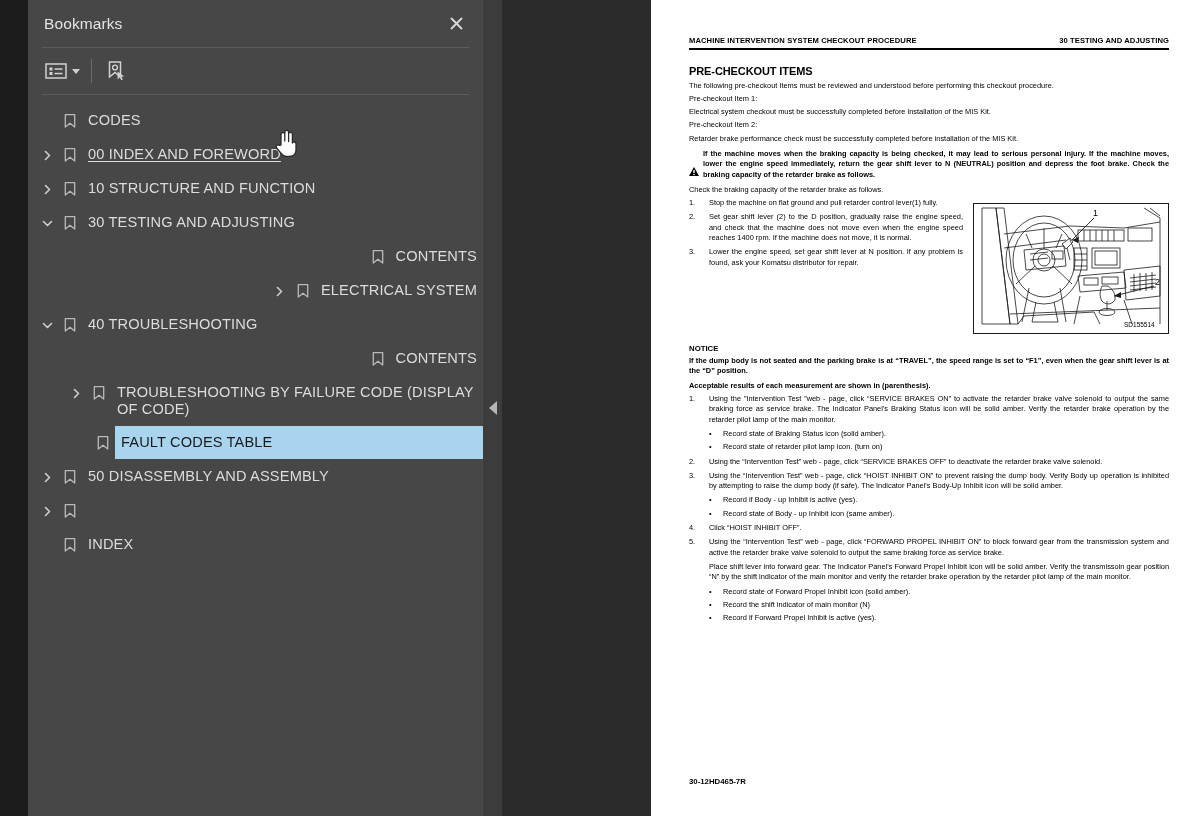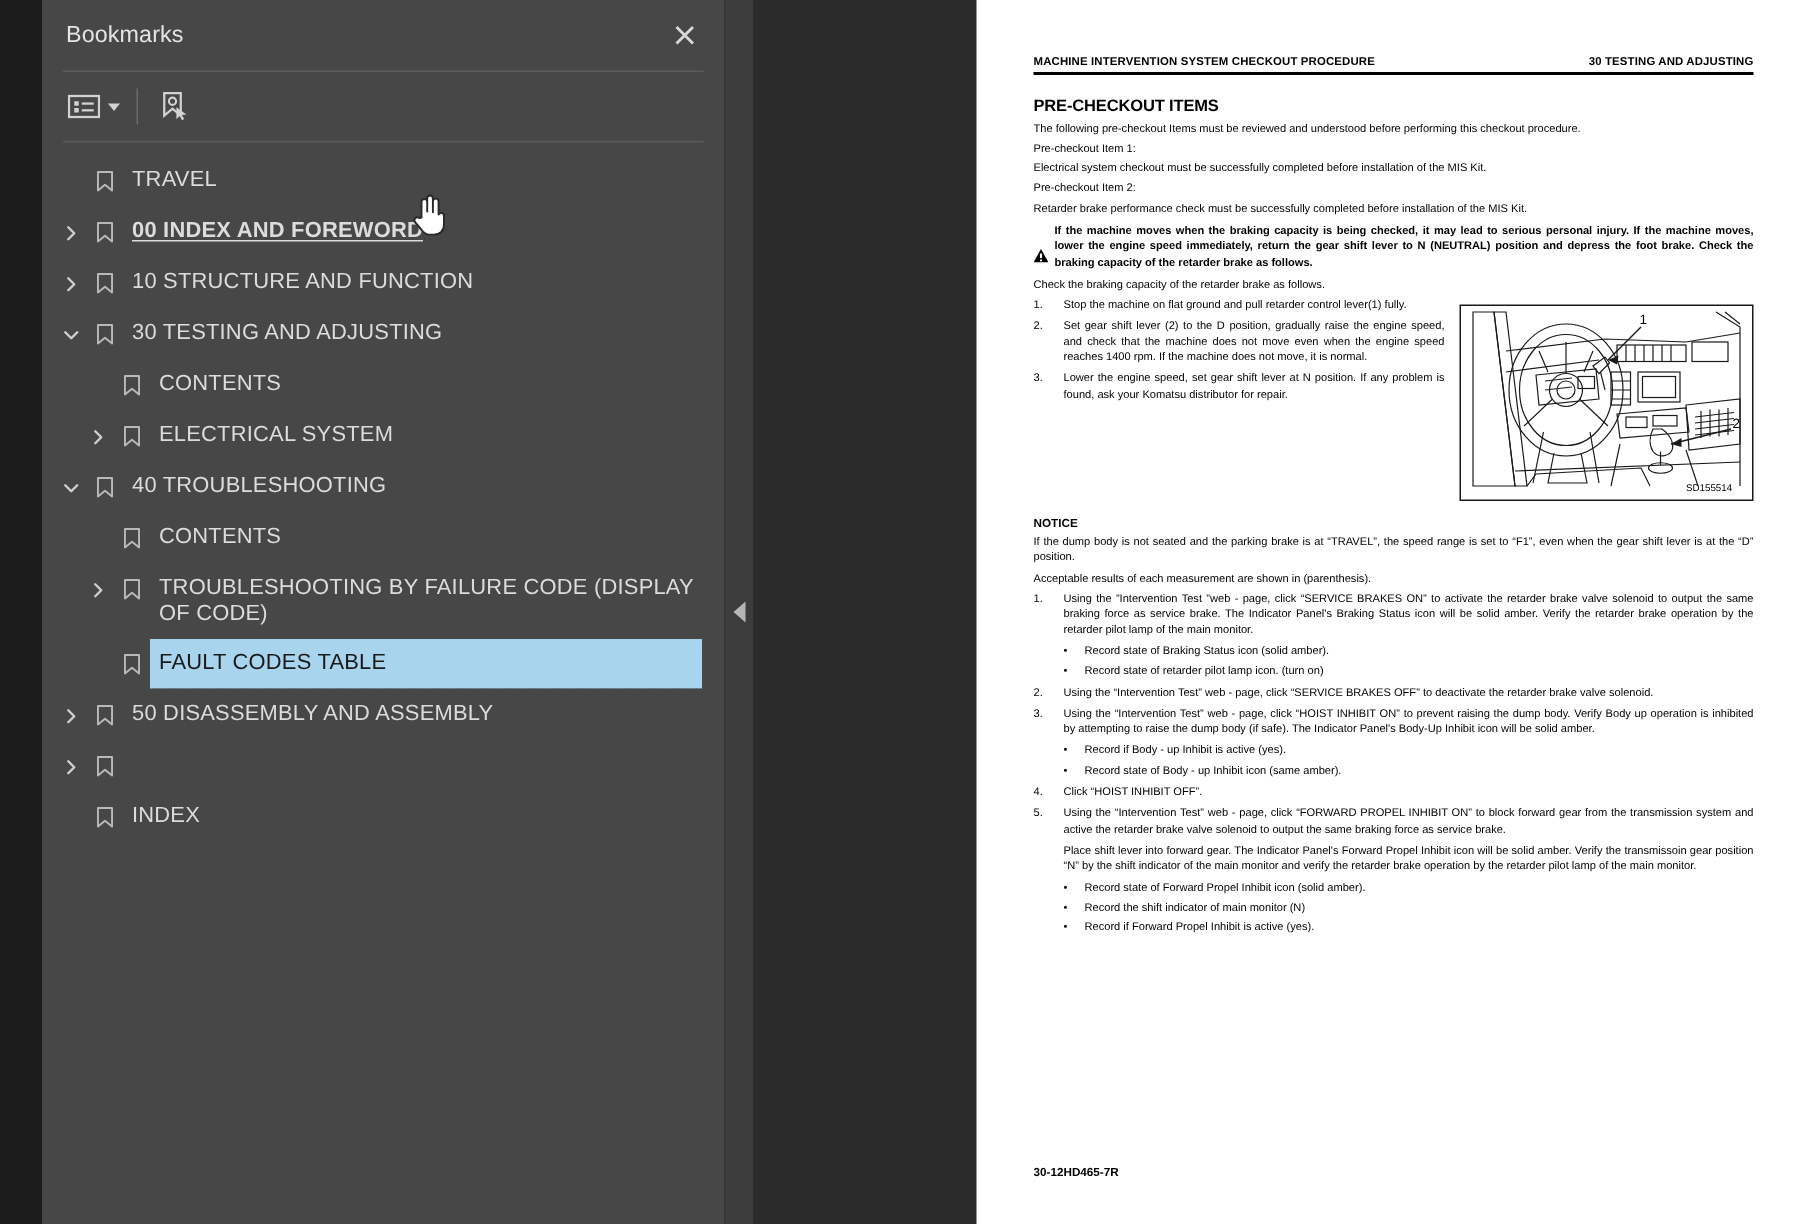--- a/index.html
+++ b/index.html
@@ -92,32 +92,31 @@
     color: #dcdcdc;
     line-height: 17px;
     padding: 8px 6px 8px 6px;
     letter-spacing: .15px;
     white-space: normal;
     max-width: 372px;
   }
   .bm-row.hovered .bm-label {
     text-decoration: underline;
     text-underline-offset: 2px;
-    font-weight: bold;
   }
   .bm-row.selected .bm-label {
     background: #a8d4ee;
     color: #1a1a1a;
     outline: 1px dotted #4a4a4a;
     width: 368px;
     max-width: 368px;
   }
   
   .lvl0 { padding-left: 8px; }
-  .lvl1 { padding-left: 26px; }
+  .lvl1 { padding-left: 26px; justify-content: flex-end; }
 
   
   .collapse-handle {
     position: absolute;
     left: 455px; top: 0;
     width: 19px; height: 816px;
     background: #3c3c3c;
     display: flex; align-items: center; justify-content: center;
     cursor: pointer;
     z-index: 5;
@@ -166,21 +165,21 @@
     font-size: 7.8px; font-weight: bold; color: #000;
     margin: 10px 0 3px 0;
   }
   p.body {
     font-size: 7.4px; color: #000;
     line-height: 10.3px;
     margin: 0 0 4px 0;
     text-align: justify;
   }
   p.tight { margin-bottom: 3px; }
-  p.bold { font-weight: normal; }
+  p.bold { font-weight: bold; }
 
   .warn {
     display: flex; align-items: flex-end;
     margin: 5px 0 5px 0;
   }
   .warn-ico { flex: 0 0 11px; padding-top: 1px; }
   .warn-tx {
     font-size: 7.4px; font-weight: bold; color: #000;
     line-height: 10.3px; text-align: justify;
     padding-left: 3px;
@@ -274,21 +273,21 @@
     <div class="bm-divider"></div>
 
     <div class="bm-tree">
         <div class="bm-row lvl0">
           <span class="twisty empty"></span>
           <span class="bm-ico">
             <svg width="14" height="16" viewBox="0 0 14 16">
               <path d="M2.3 1.6 H11.7 V14 L7 10.2 L2.3 14 Z" fill="none" stroke="#b9b9b9" stroke-width="1.3" stroke-linejoin="round"></path>
             </svg>
           </span>
-          <span class="bm-label">TRAVEL</span>
+          <span class="bm-label">CODES</span>
         </div>
         <div class="bm-row lvl0 hovered">
           <span class="twisty">
             <svg width="13" height="13" viewBox="0 0 13 13">
               <path fill="none" stroke="#cfcfcf" stroke-width="1.6" stroke-linecap="round" stroke-linejoin="round" d="M4.5 2.5 L8.5 6.5 L4.5 10.5"></path>
             </svg>
           </span>
           <span class="bm-ico">
             <svg width="14" height="16" viewBox="0 0 14 16">
               <path d="M2.3 1.6 H11.7 V14 L7 10.2 L2.3 14 Z" fill="none" stroke="#b9b9b9" stroke-width="1.3" stroke-linejoin="round"></path>

